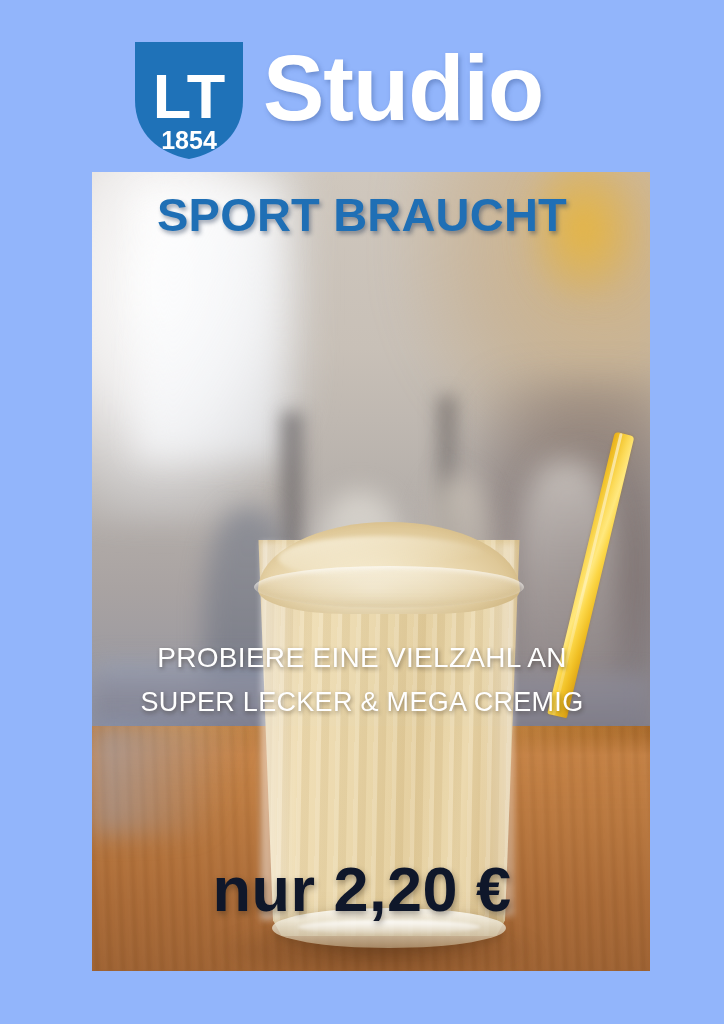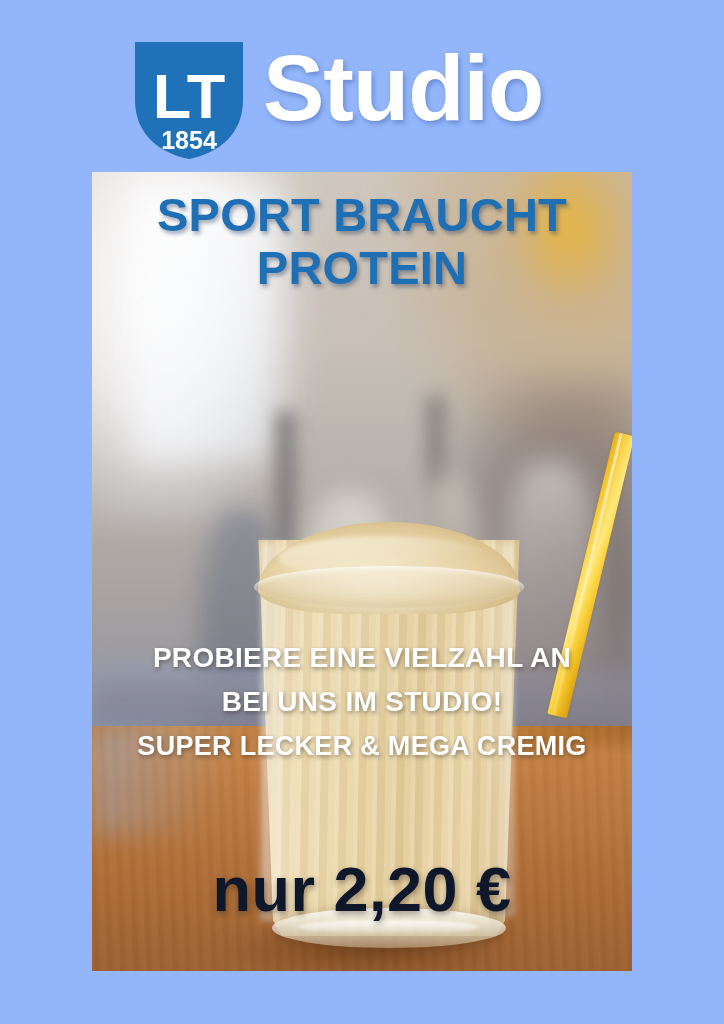--- a/index.html
+++ b/index.html
@@ -25,21 +25,21 @@
     position:absolute;left:263px;top:36px;
     font-size:92px;line-height:104px;font-weight:bold;
     color:#ffffff;letter-spacing:-1px;
     text-shadow:2px 3px 5px rgba(40,70,130,.35);
     white-space:nowrap;
   }
 
   
   .photo{
     position:absolute;left:92px;top:172px;width:540px;height:799px;
-    overflow:hidden;background:#b9b2ab;
+    overflow:hidden;background:#b9b2ab;padding-left:18px;
   }
   .photo-scene{position:absolute;inset:0;}
 
   
   .bg-base{
     position:absolute;inset:0;
     background:
       linear-gradient(to bottom,
         #cfc7bd 0%, #c8c0b7 22%, #b6b0ab 40%,
         #a9a3a2 52%, #9c9aa0 62%, #8f8d95 70%, #7d7780 74%);
@@ -237,21 +237,21 @@
   .headline{
     position:absolute;left:0;top:16px;width:540px;
     text-align:center;color:#1f6fb5;font-weight:bold;
     font-size:47px;line-height:53px;letter-spacing:.2px;
     text-shadow:2px 3px 4px rgba(30,50,80,.42);
   }
   .headline .hl-line{display:block;}
 
   .body-copy{
     position:absolute;left:0;top:464px;width:540px;
-    text-align:center;color:#ffffff;font-weight:bold;
+    text-align:center;color:#ffffff;font-weight:normal;
     font-size:28px;line-height:44px;letter-spacing:.3px;
     text-shadow:1px 2px 4px rgba(40,30,20,.45);
   }
   .body-copy .bc-line{display:block;white-space:nowrap;}
   .body-copy .bc-wide{font-size:27px;}
 
   .price{
     position:absolute;left:0;top:680px;width:540px;
     text-align:center;color:#0f172a;font-weight:bold;
     font-size:63px;line-height:74px;letter-spacing:.5px;
@@ -310,25 +310,23 @@
         <div class="shake-dome"></div>
         <div class="shake-swirl"></div>
         <div class="glass-rim"></div>
         <div class="glass-base"></div>
         <div class="glass-base-hl"></div>
       </div>
     </div>
 
     <div class="headline">
       <span class="hl-line">SPORT BRAUCHT</span>
-      <span class="hl-line">PROTEIN</span>
     </div>
 
     <div class="body-copy">
       <span class="bc-line">PROBIERE EINE VIELZAHL AN</span>
-      <span class="bc-line">BEI UNS IM STUDIO!</span>
       <span class="bc-line bc-wide">SUPER LECKER &amp; MEGA CREMIG</span>
     </div>
 
     <div class="price">nur 2,20 €</div>
   </div>
 
 </div>
 
 </body></html>

